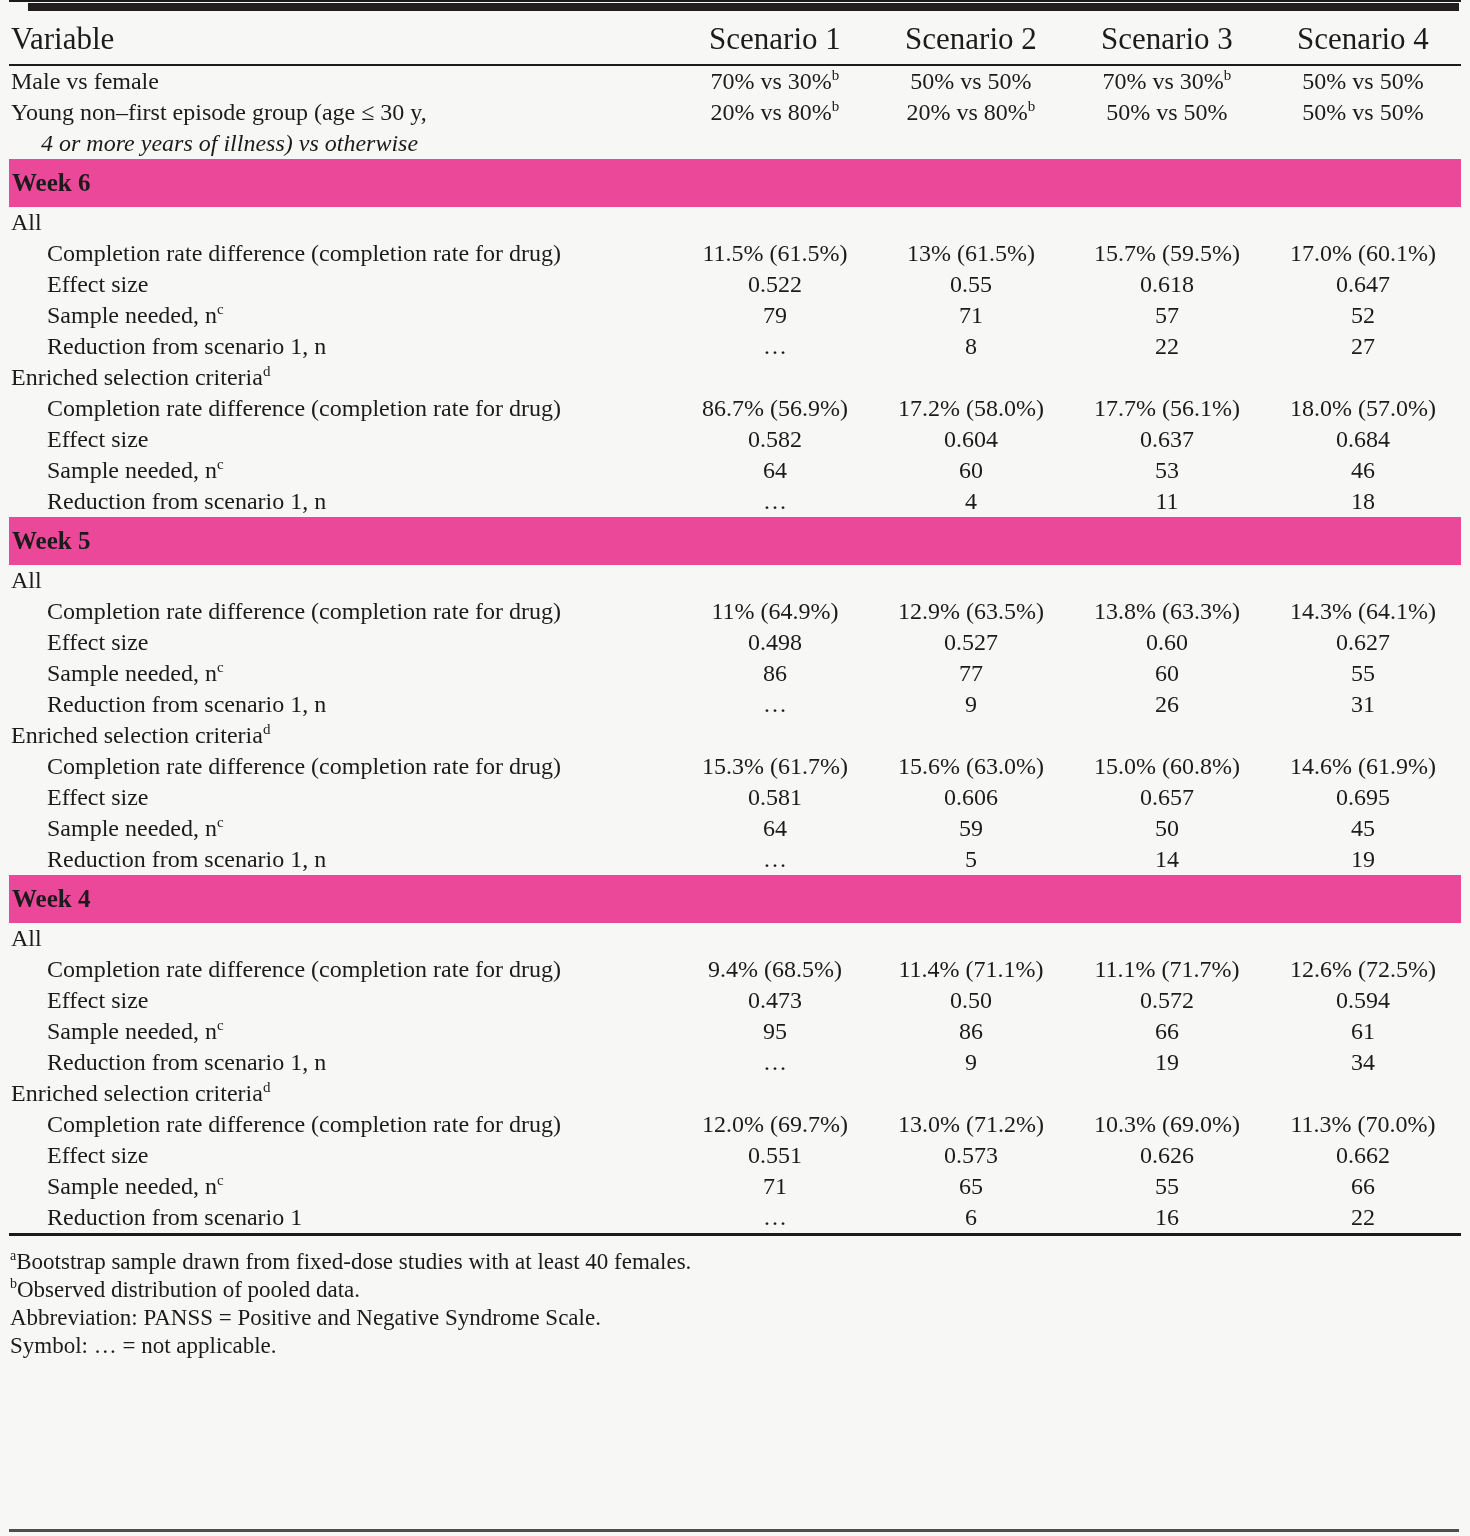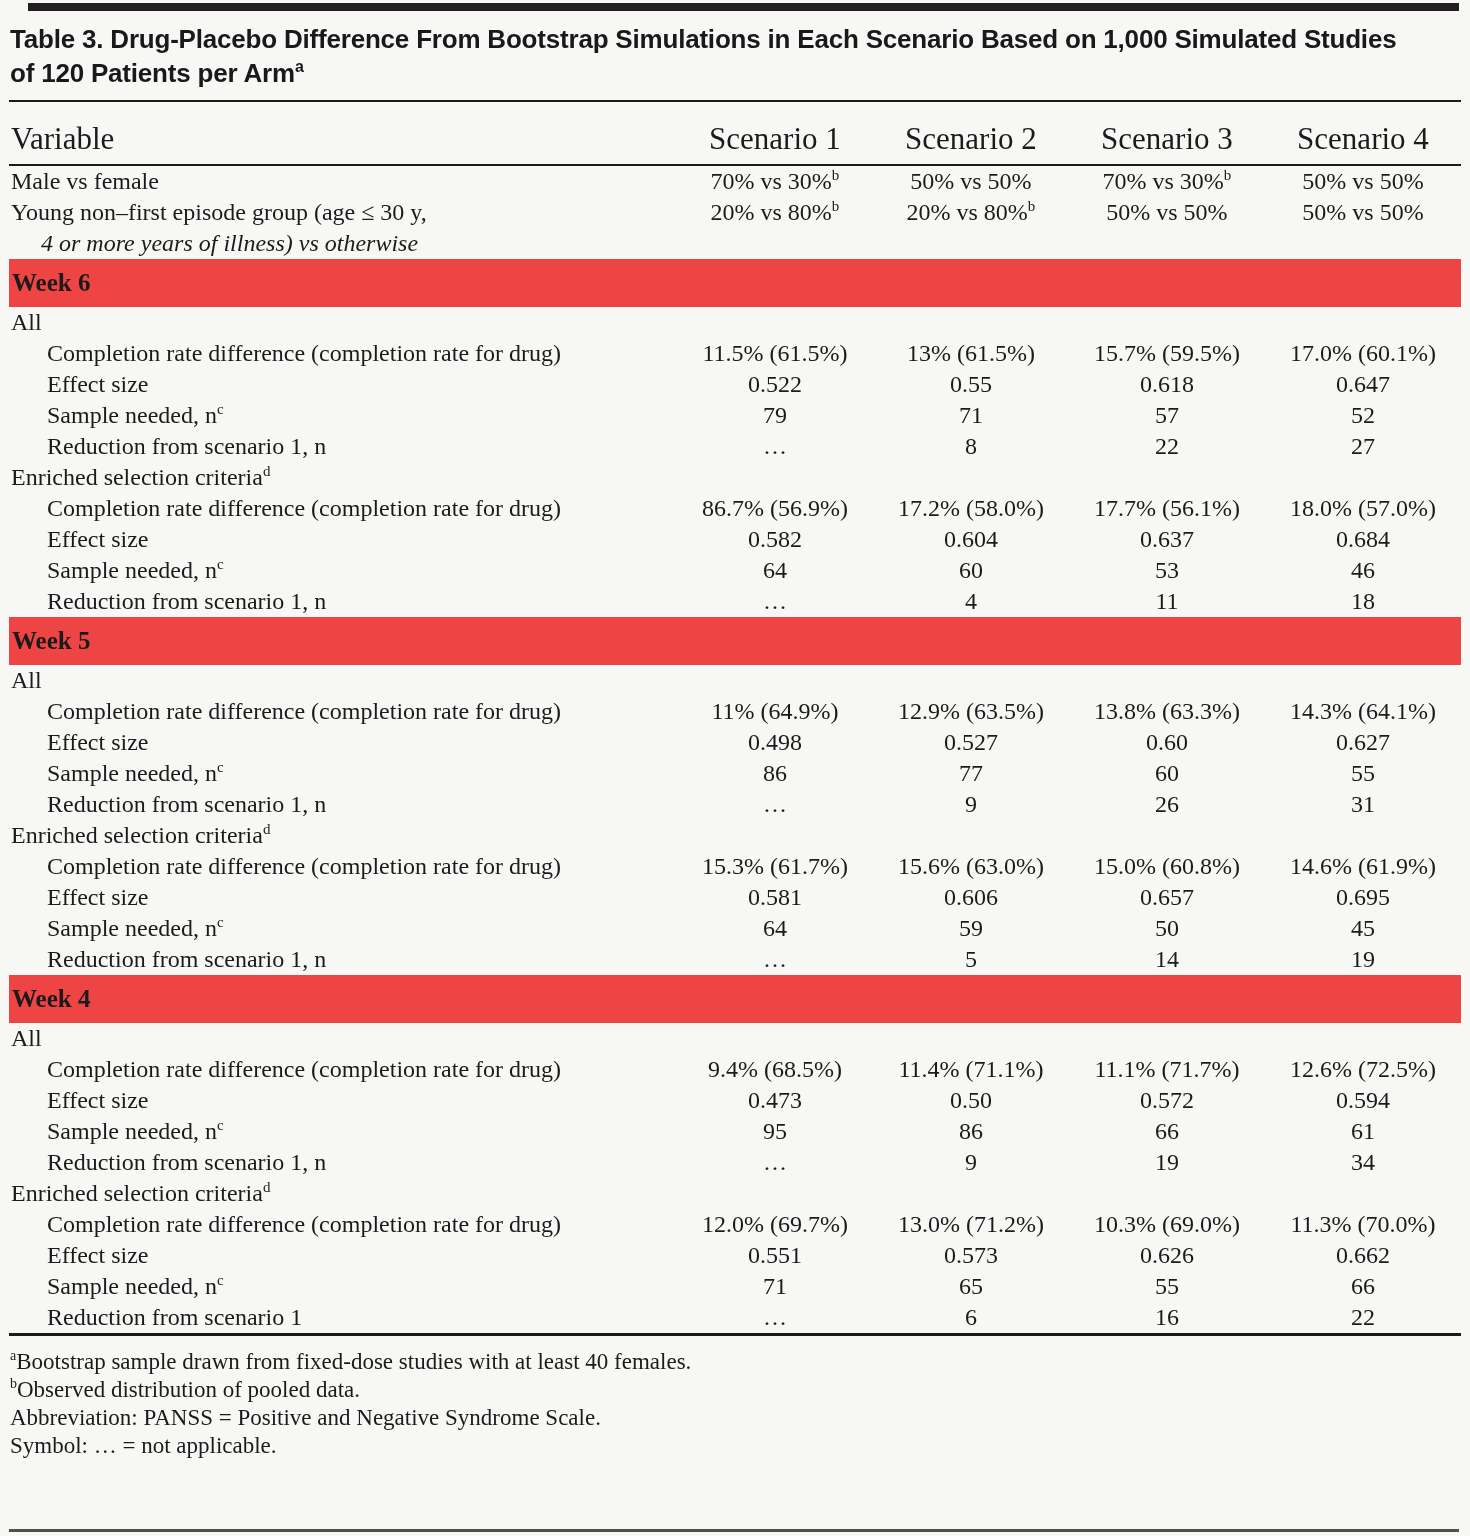--- a/index.html
+++ b/index.html
@@ -25,36 +25,35 @@
   thead th {
     font-weight:400; font-size:31px; text-align:center; vertical-align:bottom;
     padding:19px 0 7px; border-bottom:2px solid #1b1b1b;
   }
   thead th.var { text-align:left; padding-left:2px; }
   td { vertical-align:top; line-height:31px; padding:0; text-align:center; }
   td.label { text-align:left; padding-left:2px; }
   td.ind { padding-left:38px; }
   .cont { padding-left:30px;font-style:italic; }
   tr.band td {
-    background:#ef4444; font-weight:700; font-size:25px; text-align:left;
+    background:#ec4899; font-weight:700; font-size:25px; text-align:left;
     padding:11px 0 11px 3px; line-height:26px;
   }
   sup { font-size:15px; line-height:0; vertical-align:super; }
   .footnotes { margin:12px 12px 0 10px; font-size:23px; line-height:28px; }
   .fn { padding-left:26px; text-indent:-26px; }
   .fn sup { font-size:14px; }
   .fn em { font-style:italic; }
   .bottomrule { position:absolute; left:9px; right:11px; bottom:4px; height:3px; background:#4f4f4f; }
 </style>
 </head>
 <body>
 
 <div class="page">
   <div class="topbar"></div>
-  <h1 class="title"><span>Table 3. Drug-Placebo Difference From Bootstrap Simulations in Each Scenario Based on 1,000 Simulated Studies of 120 Patients per Arm</span><sup>a</sup></h1>
   <table class="tbl">
     <colgroup>
       <col class="var">
       <col class="scen">
         <col class="scen">
         <col class="scen">
         <col class="scen">
     </colgroup>
     <thead id="thead">
         <tr>

